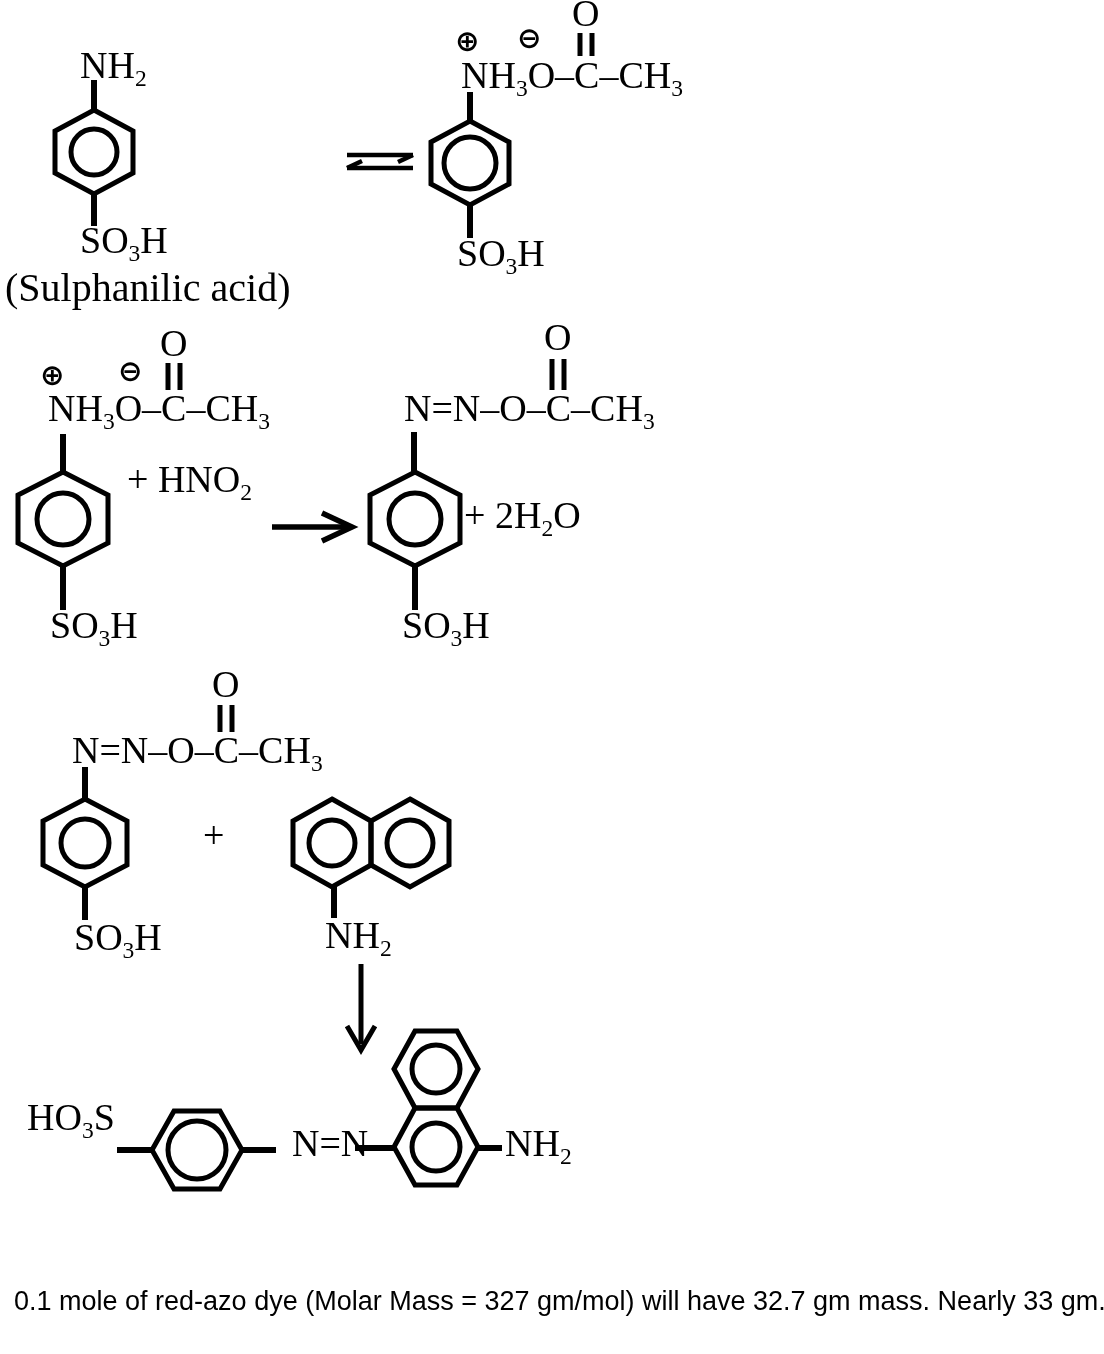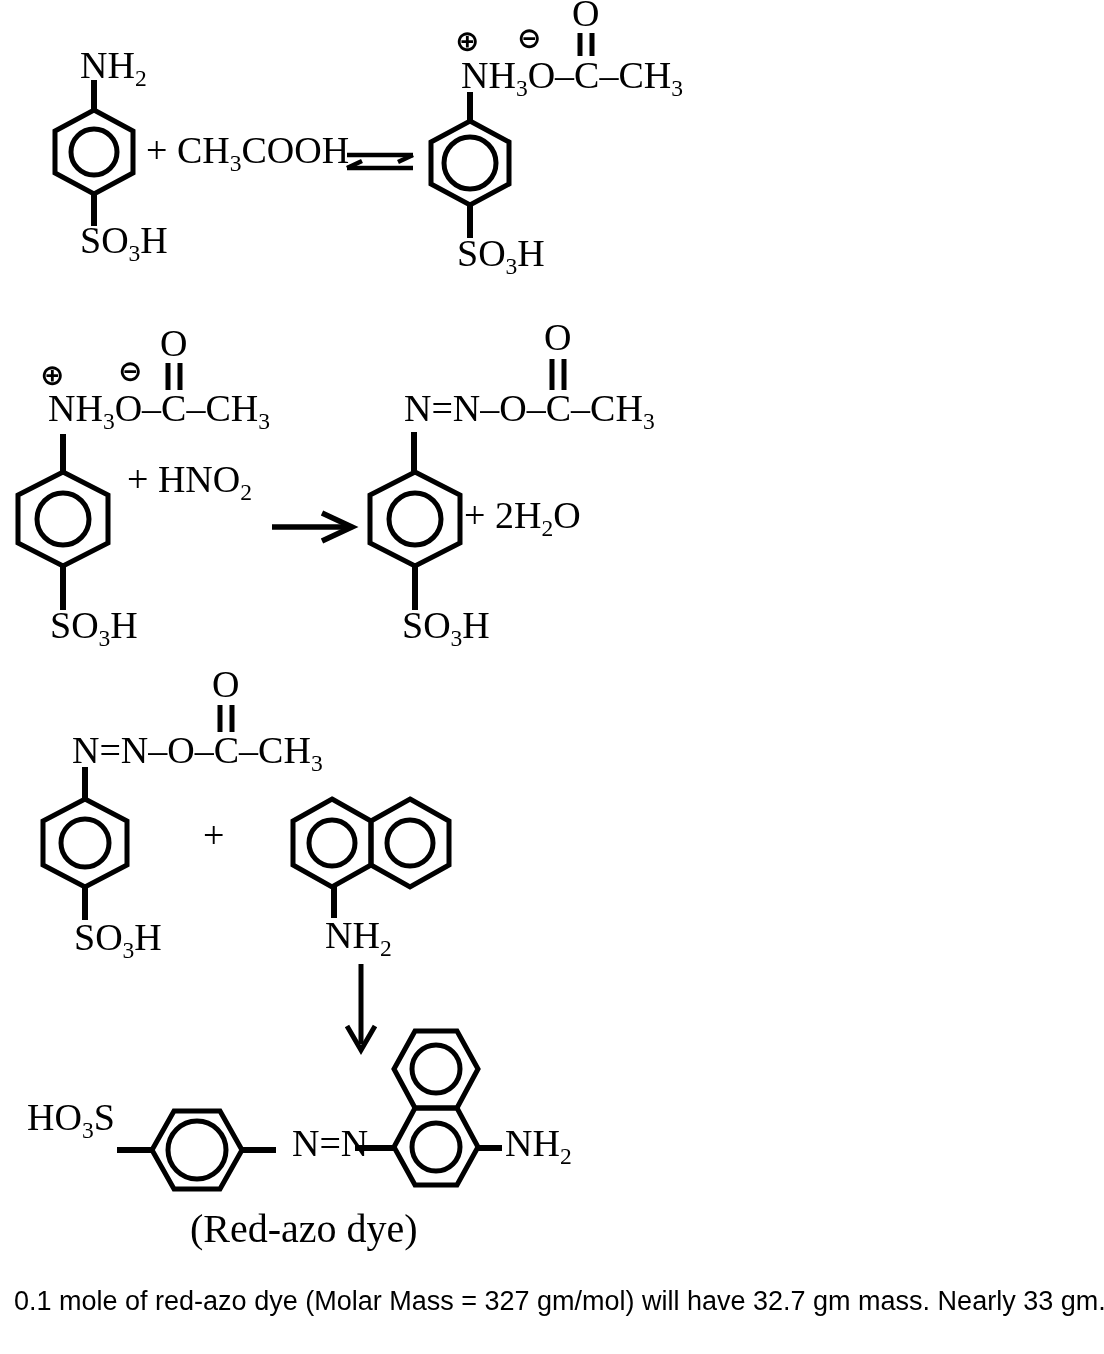--- a/index.html
+++ b/index.html
@@ -114,21 +114,21 @@
         <line x1="117" y1="1150" x2="152" y2="1150"></line>
         <line x1="242" y1="1150" x2="276" y2="1150"></line>
         <line x1="355" y1="1148" x2="394" y2="1148"></line>
         <line x1="478" y1="1148" x2="502" y2="1148"></line>
       </g>
     </g>
   </svg>
 
   <div class="lbl f38" style="left:80px;top:46px">NH<sub>2</sub></div>
   <div class="lbl f38" style="left:80px;top:221px">SO<sub>3</sub>H</div>
-  <div class="lbl f38" style="left:146px;top:131px">+ CH<sub>3</sub>COOH</div>
+  <div class="lbl f40" style="left:5px;top:268px">(Sulphanilic acid)</div>
 
   <span class="charge" style="left:455px;top:27px">⊕</span>
   <span class="charge" style="left:517px;top:24px">⊖</span>
   <div class="lbl f38" style="left:572px;top:-6px">O</div>
   <div class="lbl f38" style="left:461px;top:56px">NH<sub>3</sub>O–C–CH<sub>3</sub></div>
   <div class="lbl f38" style="left:457px;top:234px">SO<sub>3</sub>H</div>
 
   <span class="charge" style="left:40px;top:361px">⊕</span>
   <span class="charge" style="left:118px;top:357px">⊖</span>
   <div class="lbl f38" style="left:160px;top:324px">O</div>
@@ -143,17 +143,16 @@
 
   <div class="lbl f38" style="left:212px;top:665px">O</div>
   <div class="lbl f38" style="left:72px;top:731px">N=N–O–C–CH<sub>3</sub></div>
   <div class="lbl f38" style="left:203px;top:816px">+</div>
   <div class="lbl f38" style="left:74px;top:918px">SO<sub>3</sub>H</div>
   <div class="lbl f38" style="left:325px;top:916px">NH<sub>2</sub></div>
 
   <div class="lbl f38" style="left:27px;top:1098px">HO<sub>3</sub>S</div>
   <div class="lbl f38" style="left:292px;top:1124px">N=N</div>
   <div class="lbl f38" style="left:505px;top:1124px">NH<sub>2</sub></div>
-  <div class="lbl f40" style="left:190px;top:1209px">(Red-azo dye)</div>
 
   <div class="sans" style="left:14px;top:1285px">0.1 mole of red-azo dye (Molar Mass = 327 gm/mol) will have 32.7 gm mass. Nearly 33 gm.</div>
 
 </div>
 
 </body></html>

